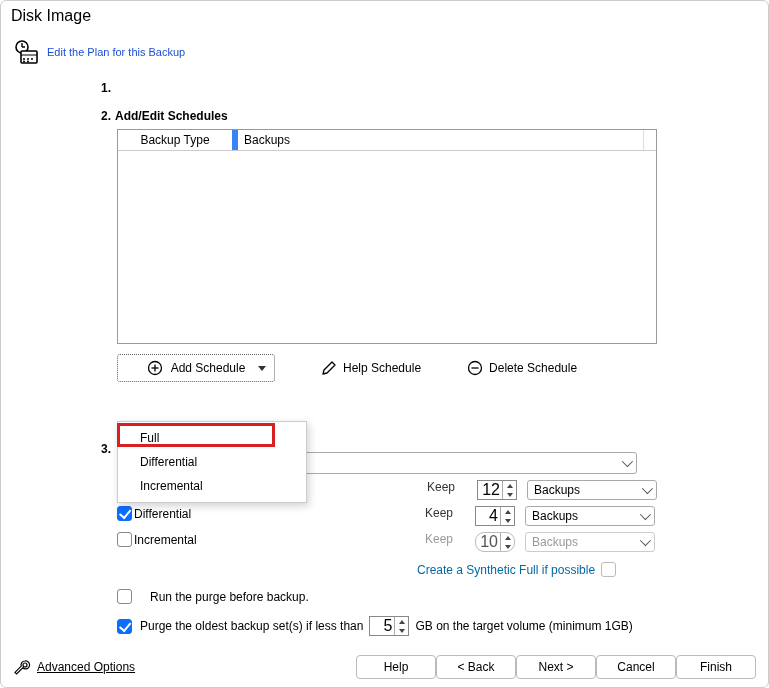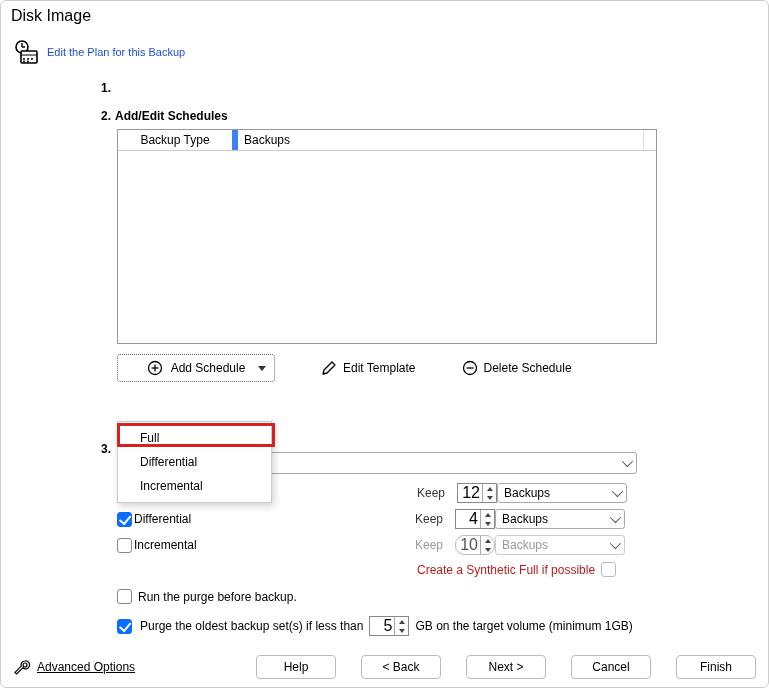--- a/index.html
+++ b/index.html
@@ -107,21 +107,21 @@
       border: 1px solid #aaa;
       border-radius: 3px;
       display:flex; align-items:center; justify-content:space-between;
       padding: 0 6px; margin-bottom:6px;
       position:relative;
     }
     .retention-select span:first-child { visibility:hidden;}
     .retention-select .vis { visibility:visible; margin-left:auto; margin-right:auto; padding-left:130px;}
     .ret-row {
       margin-left: 0;
-      display:flex; align-items:center; 
+      display:flex; align-items:flex-start; gap:10px;
       height: 26px;
     }
     .checkbox {
       width:15px; height:15px;
       border:1px solid #888; border-radius:3px;
       display:inline-flex; align-items:center; justify-content:center;
       margin-right:2px;
     }
     .checkbox.checked {
       background:#0d6efd; border-color:#0d6efd;
@@ -149,40 +149,40 @@
     .spinner .sb { height:9px; display:flex; align-items:center; justify-content:center;}
     .spinner .sb div{ width:0;height:0;border-left:3px solid transparent;border-right:3px solid transparent;}
     .spinner .sb.up div{ border-bottom:4px solid #444;}
     .spinner .sb.dn div{ border-top:4px solid #444;}
     .unit-select {
       width:130px; height:20px; border:1px solid #aaa; border-radius:3px;
       display:flex; align-items:center; justify-content:space-between; padding:8px 6px;
     }
     .unit-select.disabled{ color:#999; border-color:#ccc;}
     .synth-row {
-      margin-left: 300px; display:flex; align-items:center; gap:6px; color:#b91c1c; margin-top:4px;
-    }
-    .run-purge { margin-top:12px; display:flex; align-items:flex-end; gap:4px;}
+      margin-left: 300px; display:flex; align-items:center; gap:6px; color:#0369a1; margin-top:4px;
+    }
+    .run-purge { margin-top:12px; display:flex; align-items:flex-end; gap:16px;}
     .purge-oldest { margin-top:12px; display:flex; align-items:center; gap:6px; flex-wrap:wrap;}
     .footer {
       position:absolute; left:0; right:0; bottom:8px;
       display:flex; align-items:center; padding: 0 12px;
     }
     .adv-opt { display:flex; align-items:center; gap:6px;text-align:center;}
     .adv-opt span { text-decoration: underline;}
-    .footer-buttons { margin-left:auto; display:flex; gap:25px;}
+    .footer-buttons { margin-left:auto; display:flex; gap:0;}
     .btn {
       width:80px; height:24px; border:1px solid #bbb; border-radius:4px;
       background:#fff; display:flex; align-items:center; justify-content:center;
     }
     .dropdown-menu {
       position:absolute;
       left: 116px;
       top: 420px;
-      width: 155px;
+      width: 190px;
       background:#fff;
       border:1px solid #ccc;
       box-shadow: 2px 3px 8px rgba(0,0,0,.18);
       padding: 4px 0;
       z-index: 10;
     }
     .dropdown-menu .mi {
       padding: 5px 22px;
       font-size:12px;
     }
@@ -249,21 +249,21 @@
           <line x1="8" y1="4.5" x2="8" y2="11.5" stroke="#000" stroke-width="1.3"></line>
           <line x1="4.5" y1="8" x2="11.5" y2="8" stroke="#000" stroke-width="1.3"></line>
         </svg>
         <span>Add Schedule</span>
         <div class="drop dropdown-arrow"></div>
       </div>
       <div class="action-link">
         <svg width="16" height="16" viewBox="0 0 16 16">
           <path d="M2 14 L3 10 L11 2 L14 5 L6 13 Z" fill="none" stroke="#000" stroke-width="1.3" stroke-linejoin="round"></path>
         </svg>
-        <span>Edit Template</span>
+        <span>Help Schedule</span>
       </div>
       <div class="action-link">
         <svg width="16" height="16" viewBox="0 0 16 16">
           <circle cx="8" cy="8" r="6.5" fill="none" stroke="#000" stroke-width="1.3"></circle>
           <line x1="4.5" y1="8" x2="11.5" y2="8" stroke="#000" stroke-width="1.3"></line>
         </svg>
         <span>Delete Schedule</span>
       </div>
     </div>
   </div>

